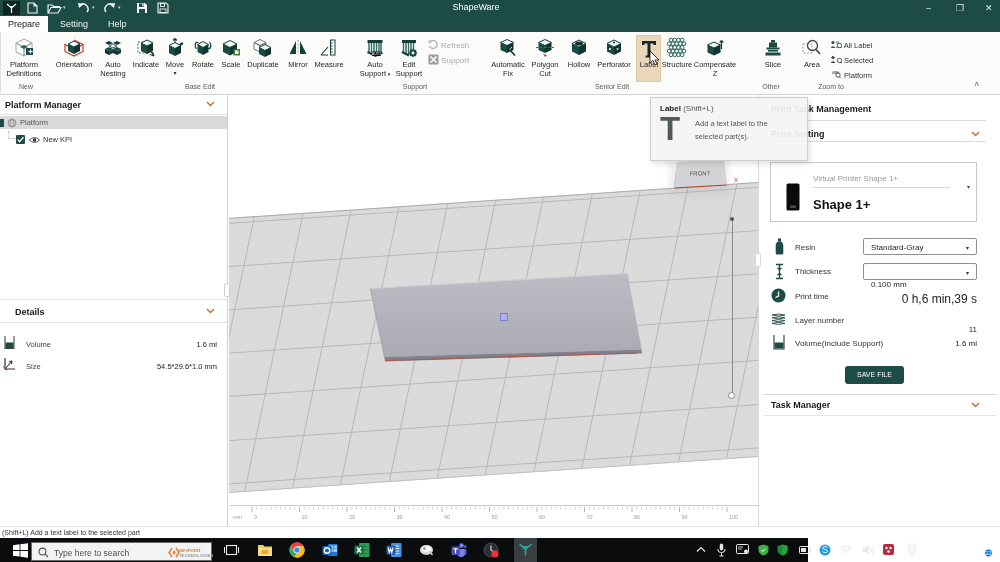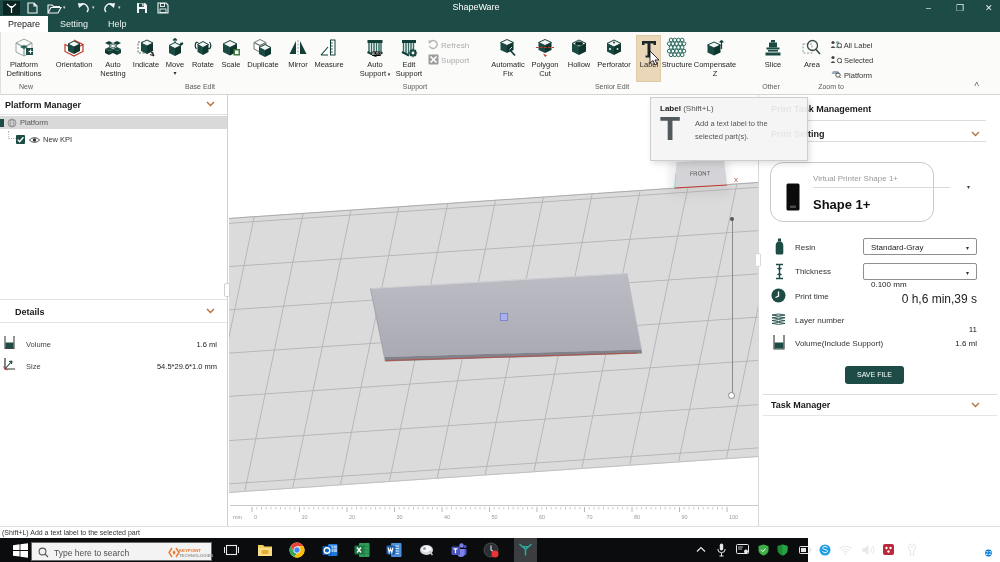--- a/index.html
+++ b/index.html
@@ -656,21 +656,21 @@
     <div class="abs phead" style="left:12px;top:9px;">Print Task Management</div>
     <div class="hline" style="left:7px;top:25px;width:220px;background:#dcdcdc;"></div>
     <div class="abs phead" style="left:12px;top:34px;">Print Setting</div>
     <div class="abs" style="left:212px;top:36px;">
         <svg style="display:block" width="9" height="6" viewBox="0 0 9 6">
           <path d="M1 1 L4.5 4.5 L8 1" stroke="#b5713f" stroke-width="1.4" fill="none"></path>
         </svg>
       </div>
     <div class="hline" style="left:7px;top:46px;width:220px;background:#dcdcdc;"></div>
 
-    <div class="abs" style="left:11px;top:67px;width:164px;height:60px;border:1px solid #c9c9c9;border-radius:13px;background:#fff;">
+    <div class="abs" style="left:11px;top:67px;width:207px;height:60px;border:1px solid #c9c9c9;border-radius:0;background:#fff;">
       <svg class="abs" style="left:15px;top:20px;" width="14" height="28" viewBox="0 0 14 28">
           <rect x="0.5" y="0.5" width="13" height="27" rx="1.5" fill="#0b0b0b"></rect>
           <rect x="4" y="22.5" width="6" height="2.5" rx="0.5" fill="#4a4a4a"></rect>
         </svg>
       <div class="abs" style="left:42px;top:11px;font-size:8px;color:#9a9a9a;">Virtual Printer Shape 1+</div>
       <div class="abs" style="left:42px;top:24px;width:137px;height:1px;background:#d8d8d8;"></div>
       <div class="abs" style="left:42px;top:34px;font-size:13px;font-weight:bold;color:#111;">Shape 1+</div>
       <div class="abs" style="left:196px;top:20px;font-size:6px;color:#444;">▾</div>
     </div>
 

